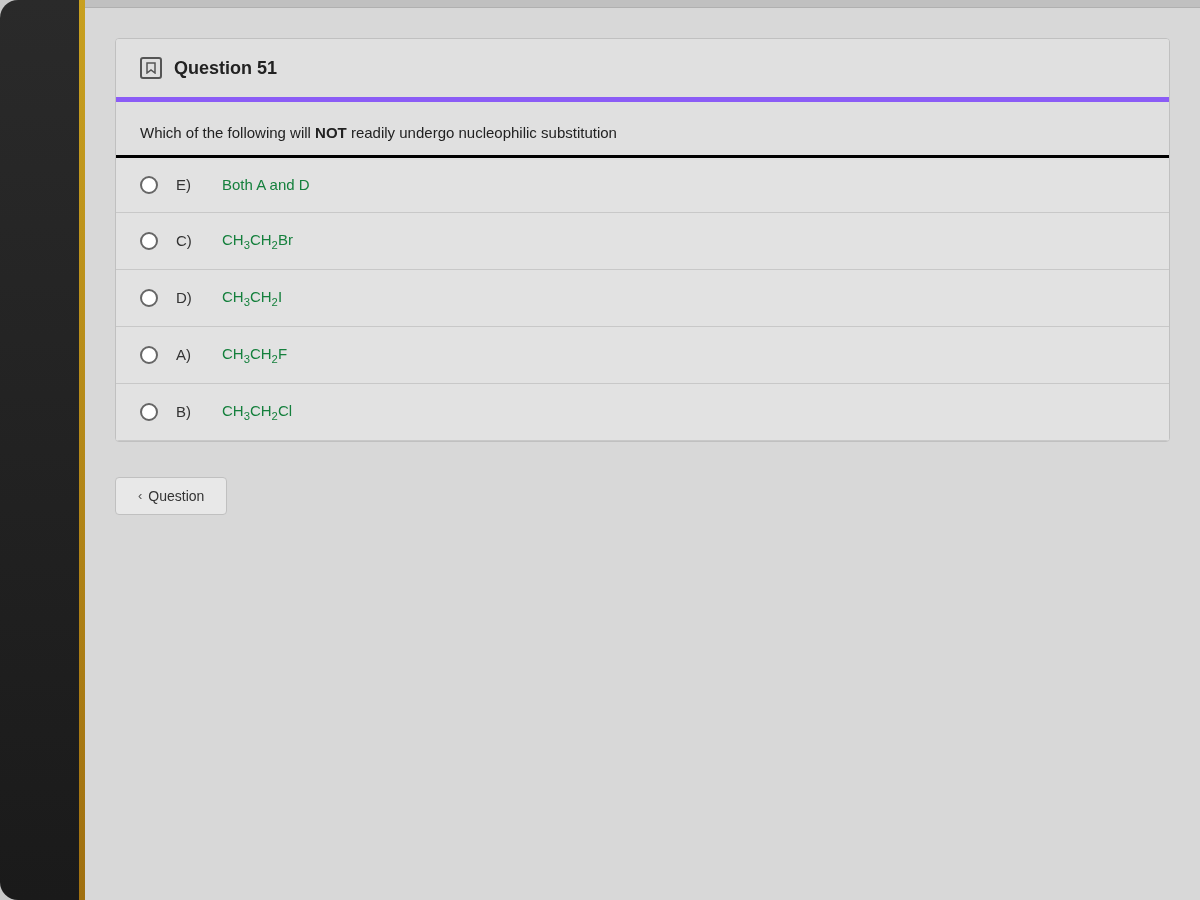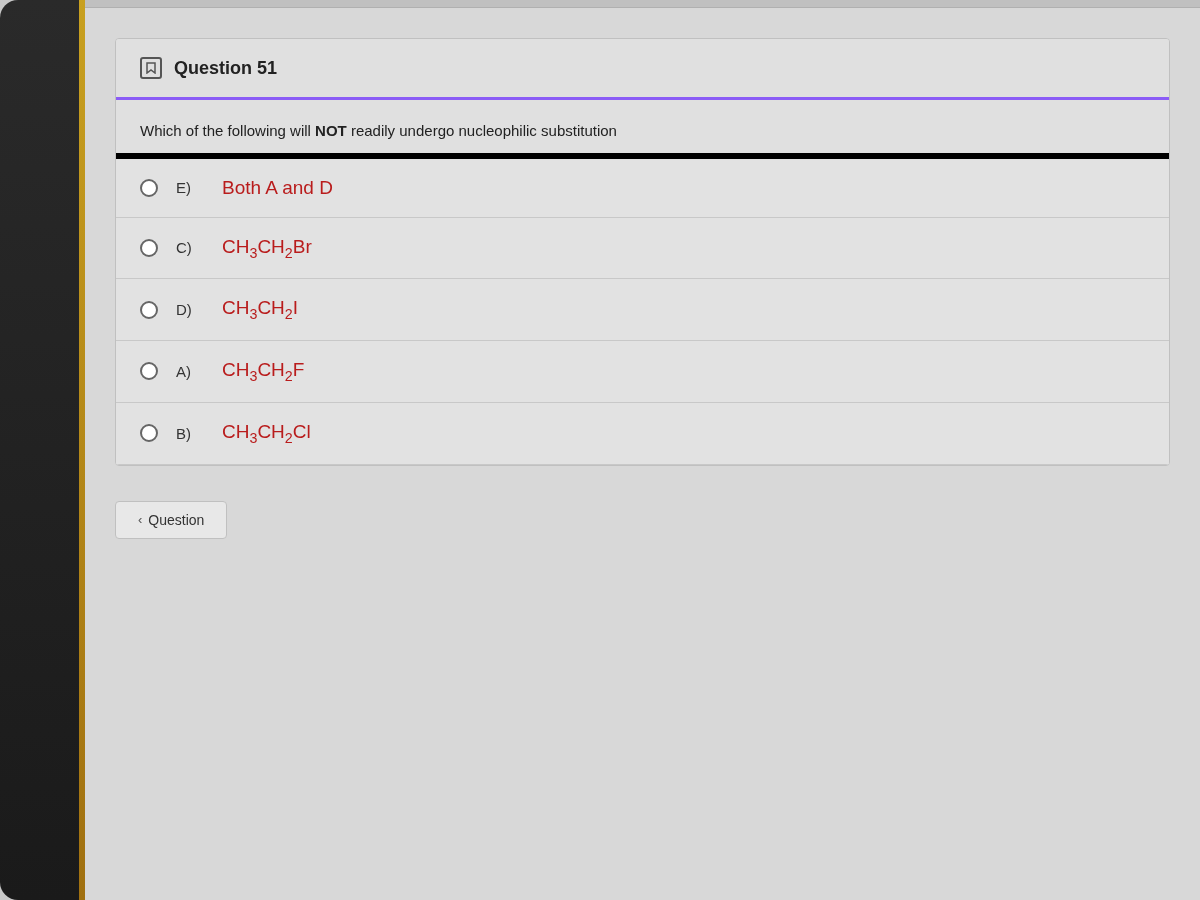--- a/index.html
+++ b/index.html
@@ -55,21 +55,21 @@
     .question-container {
       background: #e0e0e0;
       margin: 30px 30px 20px 30px;
       border-radius: 4px;
       border: 1px solid #c0c0c0;
       overflow: hidden;
     }
 
     .question-header {
       padding: 18px 24px;
-      border-bottom: 3px solid #8b5cf6;
+      border-bottom: 5px solid #8b5cf6;
       background: #e0e0e0;
       display: flex;
       align-items: center;
       gap: 12px;
     }
 
     .question-icon {
       width: 22px;
       height: 22px;
       border: 2px solid #555;
@@ -81,21 +81,21 @@
     }
 
     .question-title {
       font-size: 18px;
       font-weight: bold;
       color: #222;
     }
 
     .question-body {
       padding: 20px 24px 10px 24px;
-      border-bottom: 6px solid #000000;
+      border-bottom: 3px solid #000000;
     }
 
     .question-text {
       font-size: 15px;
       color: #222;
       line-height: 1.5;
     }
 
     .question-text strong {
       font-weight: bold;
@@ -128,22 +128,22 @@
     }
 
     .option-label {
       font-size: 15px;
       color: #333;
       font-weight: 500;
       min-width: 28px;
     }
 
     .option-text {
-      font-size: 19px;
-      color: #b91c1c;
+      font-size: 15px;
+      color: #15803d;
     }
 
     .bottom-nav {
       margin: 15px 30px;
       display: flex;
       align-items: center;
     }
 
     .prev-button {
       display: flex;

